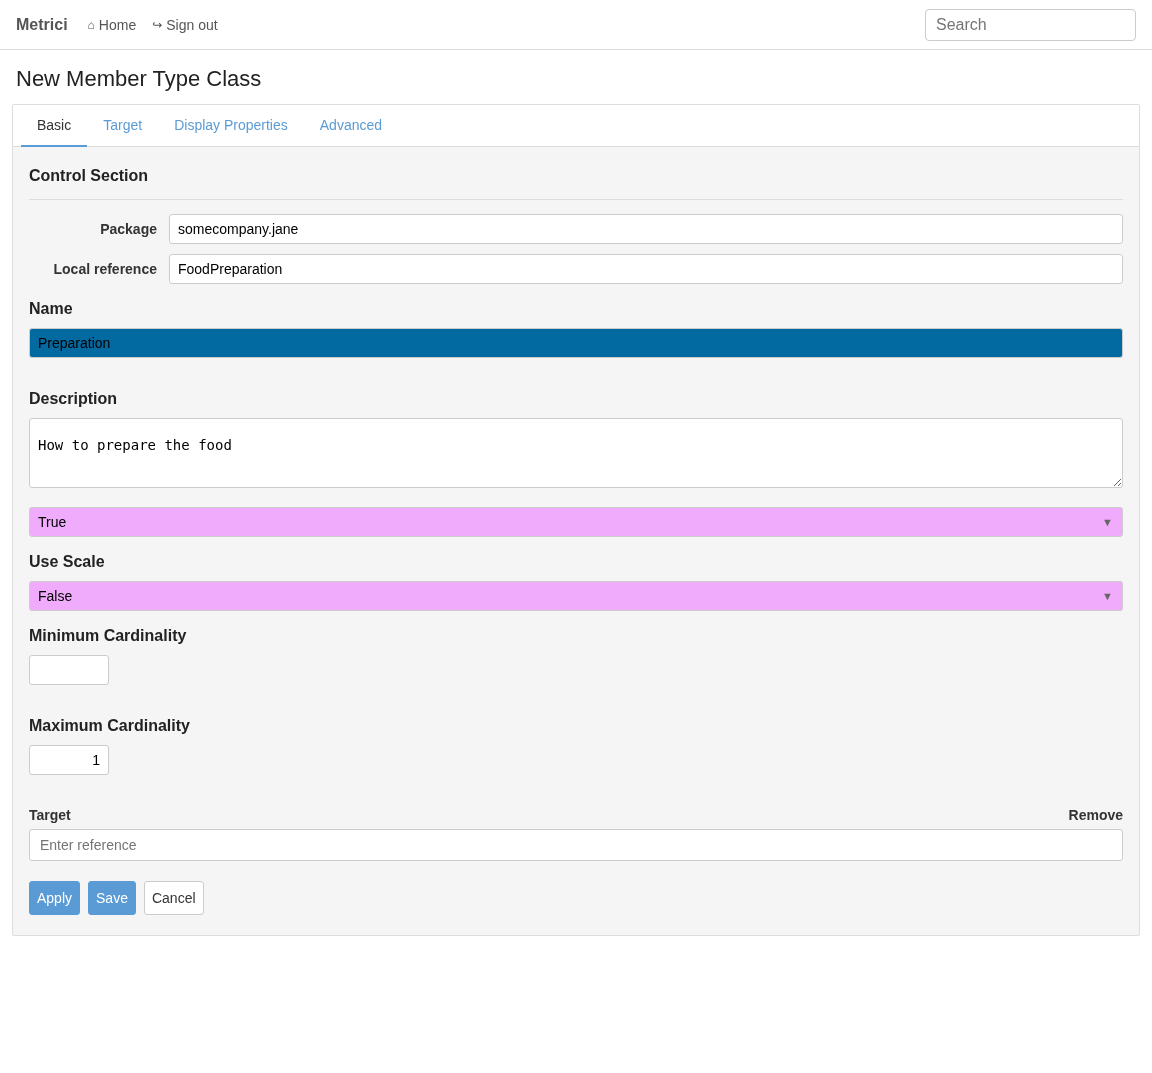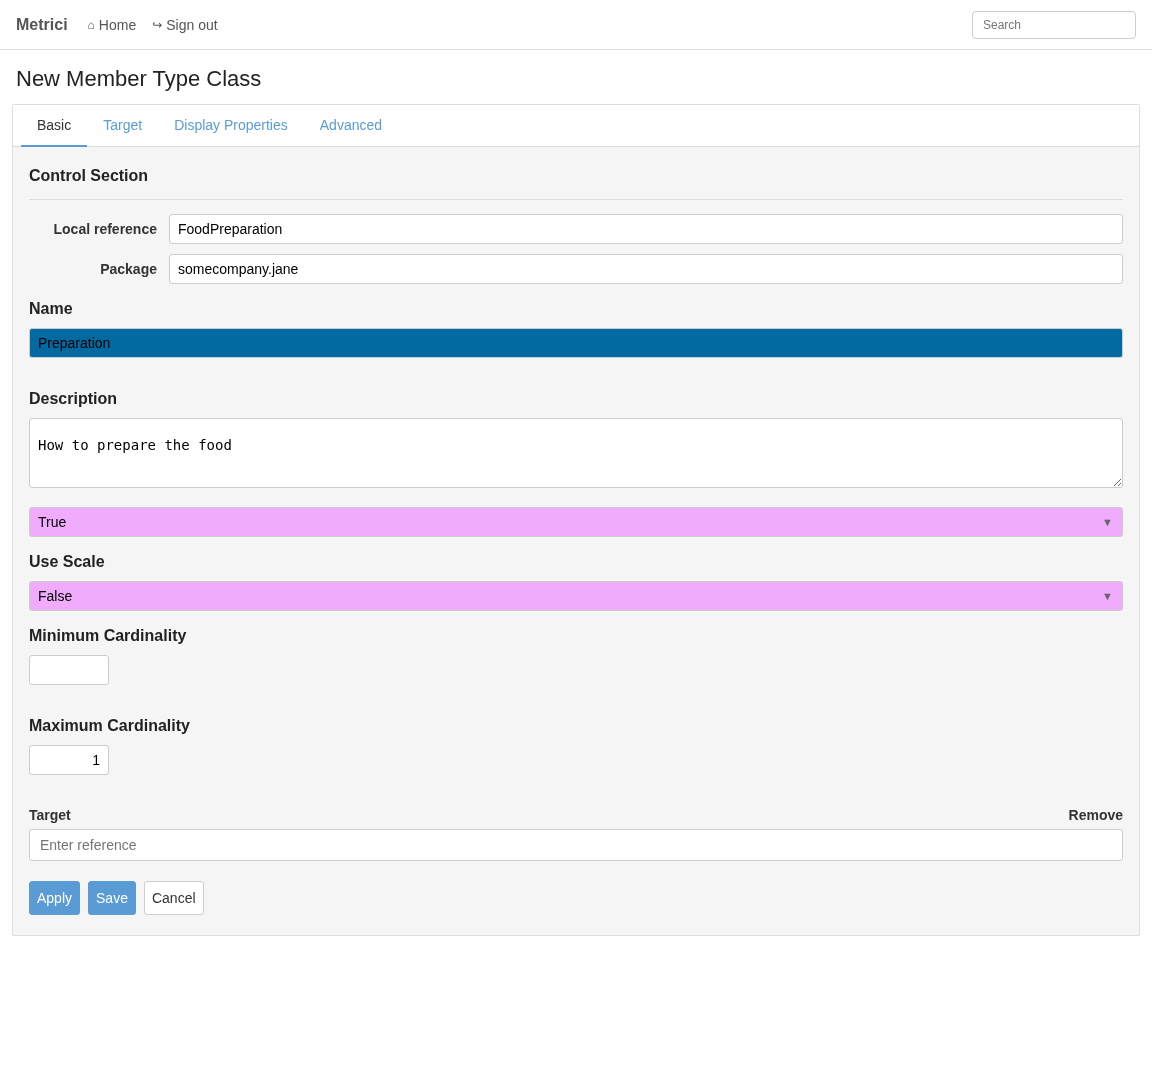--- a/index.html
+++ b/index.html
@@ -35,22 +35,22 @@
       font-size: 14px;
     }
     .nav-icon { font-size: 12px; }
     .navbar-search {
       margin-left: auto;
     }
     .navbar-search input {
       padding: 6px 10px;
       border: 1px solid #ccc;
       border-radius: 4px;
-      width: 164px;
-      font-size: 12px;
+      width: 211px;
+      font-size: 16px;
       color: #999;
     }
 
     
     .page-title {
       font-size: 22px;
       font-weight: normal;
       padding: 16px 16px 12px 16px;
       color: #222;
     }
@@ -269,29 +269,29 @@
   </div>
 
   <div class="form-body">
 
     
     <div class="section-title">Control Section</div>
     <hr class="section-divider">
 
     <div class="field-group">
       <div class="field-row">
+        <label class="field-label">Package</label>
+        <div class="field-input">
+          <input type="text" class="full-input" value="somecompany.jane" style="">
+        </div>
+      </div>
+      <div class="field-row">
         <label class="field-label">Local reference</label>
         <div class="field-input">
           <input type="text" class="full-input" value="FoodPreparation" style="">
-        </div>
-      </div>
-      <div class="field-row">
-        <label class="field-label">Package</label>
-        <div class="field-input">
-          <input type="text" class="full-input" value="somecompany.jane" style="">
         </div>
       </div>
     </div>
 
     
     <div class="subsection-title">Name</div>
     <input type="text" class="full-input" value="Preparation" style="margin-bottom: 16px;">
 
     
     <div class="subsection-title">Description</div>

